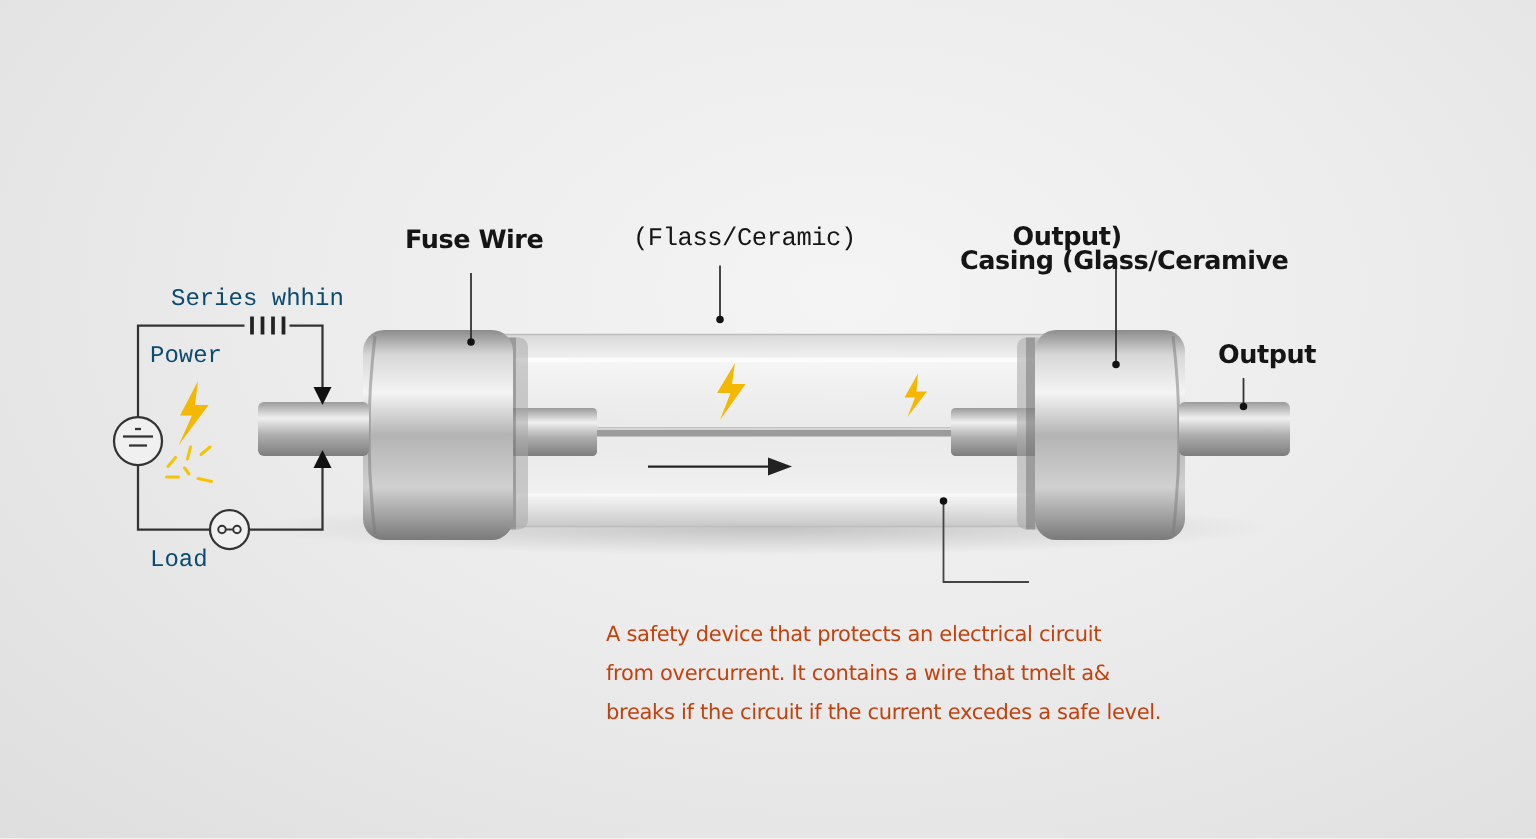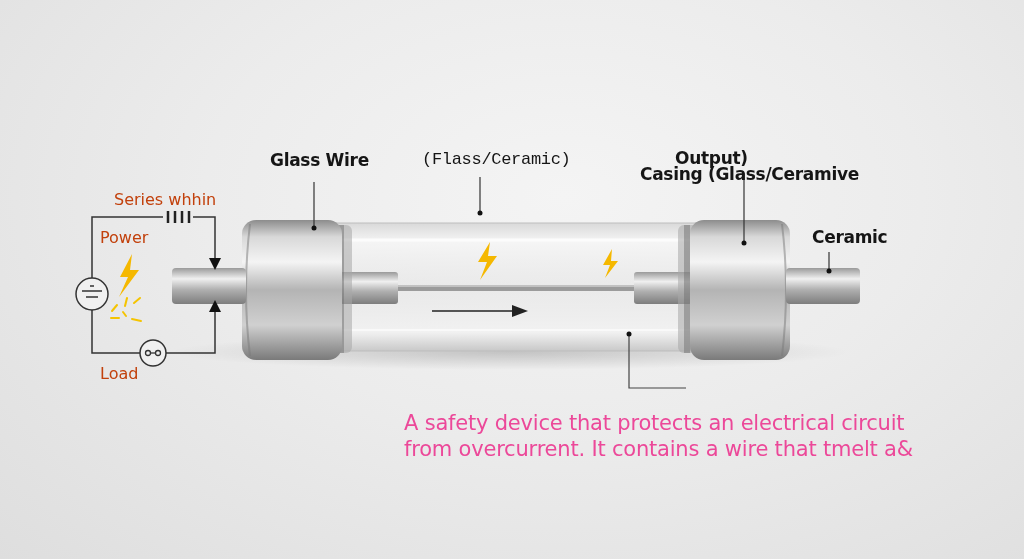--- a/index.html
+++ b/index.html
@@ -3,22 +3,22 @@
 <meta charset="utf-8">
 <style>
   html, body { margin: 0; padding: 0; }
   body {
     width: 1024px; height: 559px; overflow: hidden; position: relative;
     background: radial-gradient(ellipse at 55% 35%, #f4f4f4 0%, #ececec 45%, #dedede 100%);
     font-family: "DejaVu Sans", sans-serif;
   }
   .abs { position: absolute; }
   .label-bold { font-weight: bold; font-size: 17px; color: #151515; white-space: nowrap; letter-spacing: -0.3px; }
-  .label-thin { font-size: 16px; color: #c2410c; white-space: nowrap; }
-  .desc { font-size: 21px; color: #ec4899; line-height: 26px; letter-spacing: -0.2px; }
+  .label-thin { font-size: 16px; color: #0c4a6e; white-space: nowrap; font-family: Liberation Mono, monospace; }
+  .desc { font-size: 14px; color: #c2410c; line-height: 26px; letter-spacing: -0.2px; }
   svg { position: absolute; left: 0; top: 0; }
 </style>
 </head>
 <body>
 
 <svg width="1024" height="559">
   <defs>
     <linearGradient id="metalV" x1="0" y1="0" x2="0" y2="1">
       <stop offset="0" stop-color="#8c8c8c"></stop>
       <stop offset="0.12" stop-color="#d8d8d8"></stop>
@@ -124,26 +124,27 @@
   <line x1="480" y1="177" x2="480" y2="213" stroke="#333" stroke-width="1.2"></line>
   <circle cx="480" cy="213" r="2.5" fill="#111"></circle>
   <line x1="744" y1="173" x2="744" y2="243" stroke="#333" stroke-width="1.2"></line>
   <circle cx="744" cy="243" r="2.5" fill="#111"></circle>
   <line x1="829" y1="252" x2="829" y2="271" stroke="#333" stroke-width="1.2"></line>
   <circle cx="829" cy="271" r="2.5" fill="#111"></circle>
   <polyline points="629,334 629,388 686,388" fill="none" stroke="#444" stroke-width="1.2"></polyline>
   <circle cx="629" cy="334" r="2.5" fill="#111"></circle>
 </svg>
 
-<div class="abs label-bold" style="left:270px; top:150px;">Glass Wire</div>
+<div class="abs label-bold" style="left:270px; top:150px;">Fuse Wire</div>
 <div class="abs label-bold" style="left:422px; top:150px; font-weight:normal; font-size:17px;font-family:Liberation Mono, monospace;">(Flass/Ceramic)</div>
 <div class="abs label-bold" style="left:640px; top:124px;margin-top:40px;">Casing (Glass/Ceramive</div>
 <div class="abs label-bold" style="left:675px; top:148px;">Output)</div>
-<div class="abs label-bold" style="left:812px; top:227px;">Ceramic</div>
+<div class="abs label-bold" style="left:812px; top:227px;">Output</div>
 
 <div class="abs label-thin" style="left:114px; top:190px;">Series whhin</div>
 <div class="abs label-thin" style="left:100px; top:228px;">Power</div>
 <div class="abs label-thin" style="left:100px; top:364px;">Load</div>
 
 <div class="abs desc" style="left:404px; top:410px;">
   <div>A safety device that protects an electrical circuit</div>
   <div>from overcurrent. It contains a wire that tmelt a&amp;</div>
+  <div>breaks if the circuit if the current excedes a safe level.</div>
 </div>
 
 </body></html>

